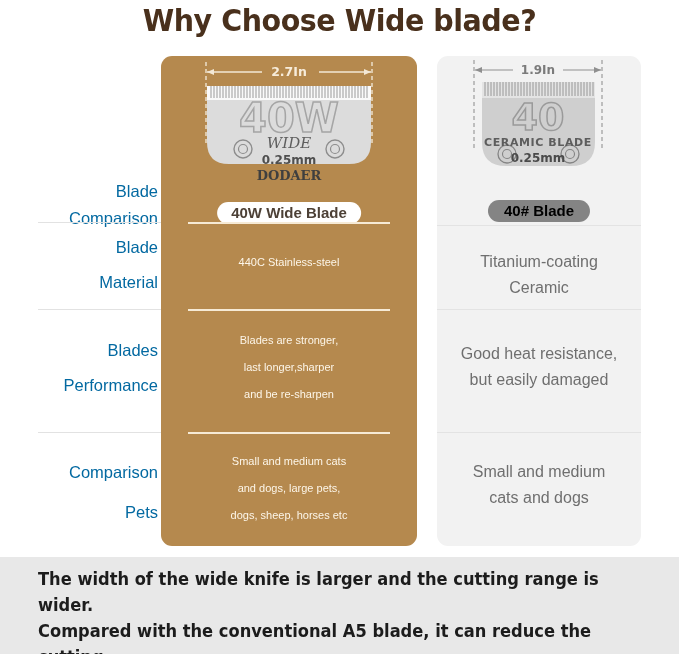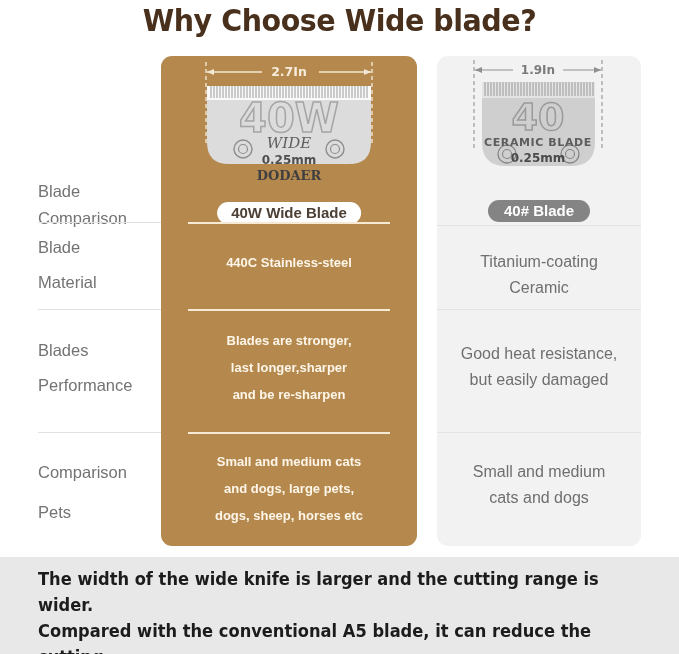--- a/index.html
+++ b/index.html
@@ -65,45 +65,45 @@
     position: absolute;
     left: 0;
     top: 0;
     width: 161px;
     height: 490px;
   }
   .label-row {
     position: absolute;
     left: 38px;
     width: 120px;
-    color: #737373;
+    color: #0369a1;
     font-size: 16.5px;
     line-height: 27px;
     font-family: "Liberation Sans", sans-serif;
+    text-align: right;
   }
   .label-div {
     position: absolute;
     left: 38px;
     width: 123px;
     height: 1px;
     background: #e2e2e2;
   }
 
   
   .cell {
     position: absolute;
     width: 100%;
     text-align: center;
     box-sizing: border-box;
   }
   .cell-gold-txt {
     color: #fdf6e9;
-    font-size: 13px;
+    font-size: 11px;
     line-height: 27px;
-    font-weight: bold;
   }
   .cell-gray-txt {
     color: #6f6f6f;
     font-size: 16px;
     line-height: 26px;
   }
   .div-gold {
     position: absolute;
     left: 27px;
     width: 202px;
@@ -131,21 +131,21 @@
   .pill-white {
     background: #ffffff;
     color: #4c4036;
     font-size: 15px;
     line-height: 22px;
     height: 22px;
     padding: 0 14px;
   }
   .pill-gray {
     background: #848484;
-    color: #ffffff;
+    color: #000000;
     font-size: 15px;
     line-height: 22px;
     height: 22px;
     padding: 0 16px;
     text-align: right;
   }
 
   
   .band {
     position: absolute;

